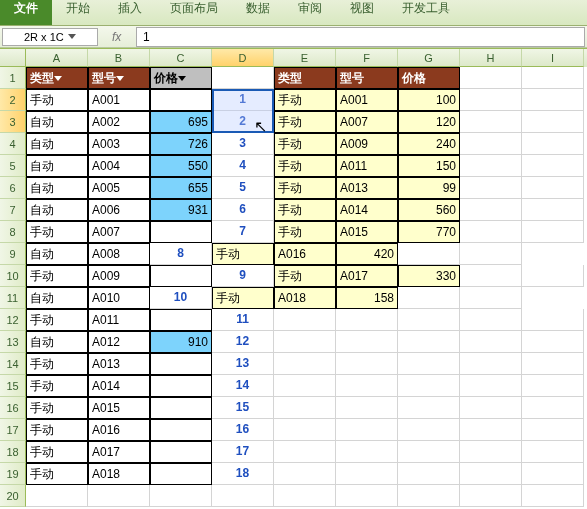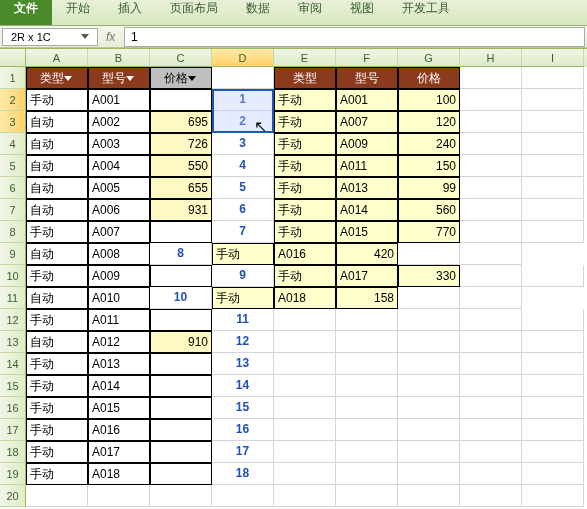--- a/index.html
+++ b/index.html
@@ -1,44 +1,44 @@
 <!DOCTYPE html>
 <html><head>
 <meta charset="utf-8">
 <style>
 *{box-sizing:border-box;margin:0;padding:0;font-family:"Microsoft YaHei",SimSun,Arial,sans-serif}
 body{background:#fff;font-size:12px;width:587px;height:509px;overflow:hidden;position:relative}
 .ribbon{display:flex;background:linear-gradient(#e8f0d8,#d8e8c0);height:26px;border-bottom:1px solid #9bb070}
 .tab{padding:0 14px;color:#3a6030;cursor:pointer}
 .tab.file{background:#4a8a2a;color:#fff;font-weight:bold}
 .namebar{display:flex;align-items:center;height:22px;background:linear-gradient(#f4f8ec,#e6eed8);border-bottom:1px solid #b8c8a0}
-.namebox{width:96px;background:#fff;border:1px solid #aaa;font-size:11px;padding:2px 8px;margin:0 2px;display:flex;align-items:center;justify-content:space-between}
+.namebox{width:96px;background:#fff;border:1px solid #aaa;font-size:11px;padding:2px 21px;margin:0 2px;display:flex;align-items:center;justify-content:space-between}
 .dd{border-left:4px solid transparent;border-right:4px solid transparent;border-top:5px solid #555}
-.fx{width:12px;font-style:italic;color:#777;margin:0 6px}
+.fx{width:12px;font-style:italic;color:#777;margin:0 12px}
 .fbar{flex:1;background:#fff;border:1px solid #aaa;padding:2px 6px;font-size:12px;margin-right:2px}
 .grid{position:relative;border-top:1px solid #9bbb59}
 .colhdr{display:flex;background:linear-gradient(#f0f6e6,#dce8c8);height:18px}
 .corner{width:26px;border-right:1px solid #9bbb59;border-bottom:1px solid #9bbb59;background:linear-gradient(#f0f6e6,#dce8c8)}
 .ch{width:62px;text-align:center;line-height:18px;border-right:1px solid #c5d8a8;border-bottom:1px solid #9bbb59;color:#3a6030;font-size:11px}
 .ch.sel{background:linear-gradient(#ffe9a8,#ffd26b)}
 .body{display:flex}
 .rowhdrs{width:26px}
 .rh{height:22px;line-height:22px;text-align:center;border-right:1px solid #9bbb59;border-bottom:1px solid #c5d8a8;background:linear-gradient(90deg,#f0f6e6,#e0ecc8);color:#3a6030;font-size:11px}
 .rh.sel{background:linear-gradient(90deg,#ffe9a8,#ffd26b)}
 .cells{position:relative;flex:1}
 .row{display:flex;height:22px}
 .c{width:62px;height:22px;border-right:1px solid #d4d4d4;border-bottom:1px solid #d4d4d4;padding:0 3px;line-height:21px;font-size:12px;overflow:hidden;white-space:nowrap;position:relative}
-.hdr{background:#8b3a1e;color:#fff;border:1px solid #000;font-weight:normal;display:flex;align-items:center;justify-content:center}
+.hdr{background:#8b3a1e;color:#fff;border:1px solid #000;font-weight:bold;display:flex;align-items:center;justify-content:flex-start}
 .hdr.grey{background:#bfbfbf;color:#000}
 .filt{width:0;height:0;border-left:4px solid transparent;border-right:4px solid transparent;border-top:5px solid #000;margin-right:2px}
 .hdr .filt{border-top-color:#fff}
 .hdr.grey .filt{border-top-color:#000}
 .bA{border:1px solid #000}
 .bgY{background:#ffffcc}
-.bgG{background:#fef9c3}
+.bgG{background:#7dd3fc}
 .ar{text-align:right}
 .seq{color:#1f4fbf;text-align:center;font-weight:bold;font-family:Arial}
 .selrange{position:absolute;border:2px solid #1a5ab5;background:rgba(180,200,255,0.35);pointer-events:none;z-index:5}
 .cursor{position:absolute;z-index:10;font-size:16px;pointer-events:none}
 </style>
 </head>
 <body>
 
 <div class="ribbon" id="ribbon">
     <div class="tab file">文件</div>

